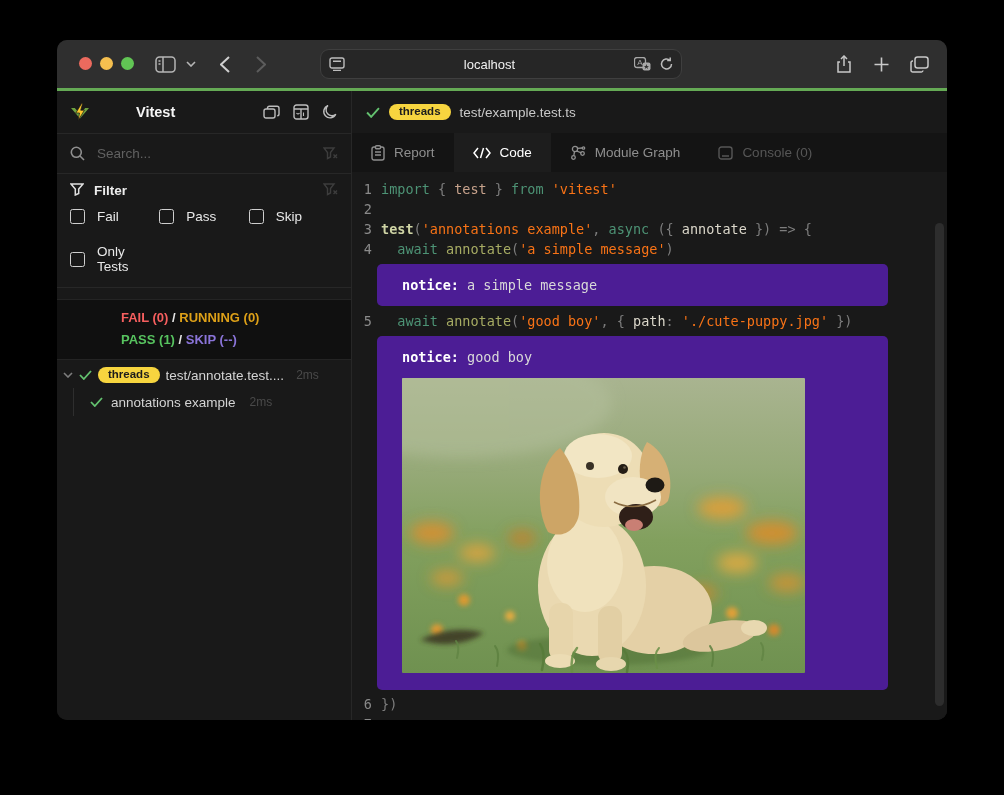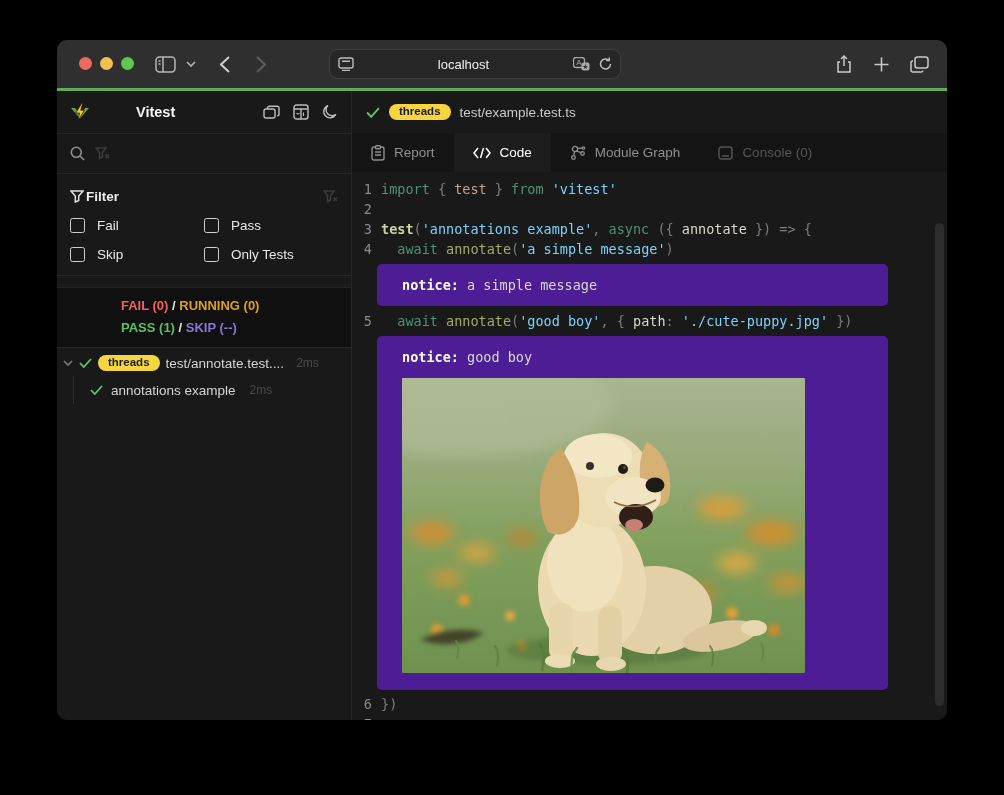--- a/index.html
+++ b/index.html
@@ -5,37 +5,37 @@
   html,body{margin:0;padding:0;background:#000;width:1004px;height:795px;overflow:hidden;
     font-family:"Liberation Sans",sans-serif;-webkit-font-smoothing:antialiased;}
   .window{position:absolute;left:57px;top:40px;width:890px;height:680px;border-radius:10px;
     background:#191919;overflow:hidden;box-shadow:0 22px 60px rgba(0,0,0,.65);}
   
   .chrome{height:48px;background:#2f2f2f;position:relative;display:flex;align-items:center;}
   .lights{position:absolute;left:22px;top:17px;display:flex;gap:8px;}
   .light{width:13px;height:13px;border-radius:50%;}
   .l-red{background:#ec6a5e}.l-yellow{background:#f5bf4f}.l-green{background:#61c554}
   .chrome-ic{color:#b6b6b6;display:flex;align-items:center;justify-content:center;position:absolute;top:0;height:48px;cursor:default;}
-  .addr{position:absolute;left:272px;top:9px;width:292px;height:30px;border-radius:9px;background:#262626;
+  .addr{position:absolute;left:263px;top:9px;width:362px;height:30px;border-radius:9px;background:#262626;
     border:1px solid #3f3f3f;display:flex;align-items:center;box-sizing:border-box;padding:0 8px;}
   .addr-url{flex:1;text-align:center;color:#f1f1f1;font-size:13px;}
   .greenline{height:3px;background:#65aa55;}
   
   .app{display:flex;height:629px;background:#191919;}
   .sidebar{width:295px;box-sizing:border-box;border-right:1px solid #272727;display:flex;flex-direction:column;}
   .sb-header{height:42px;display:flex;align-items:center;padding:0 13px;gap:10px;border-bottom:1px solid #272727;}
   .sb-title{color:#f5f5f5;font-size:14.5px;font-weight:600;flex:1;margin-left:36px;}
   .sb-actions{display:flex;gap:13px;align-items:center;color:#bdbdbd;}
   .search-row{height:39px;display:flex;align-items:center;padding:0 13px;gap:10px;border-bottom:1px solid #272727;}
   .search-input{flex:1;background:transparent;border:none;outline:none;color:#d8d8d8;font-size:13.5px;font-family:"Liberation Sans",sans-serif;}
   .search-input::placeholder{color:#616161;}
   .filter-block{padding:9px 13px 13px;border-bottom:1px solid #272727;}
-  .filter-head{display:flex;align-items:center;gap:2px;height:26px;}
+  .filter-head{display:flex;gap:10px;height:26px;}
   .filter-label{color:#ededed;font-size:13.5px;font-weight:600;flex:1;}
-  .filter-grid{display:grid;grid-template-columns:1fr 1fr;row-gap:14px;margin-top:9px;}
+  .filter-grid{display:grid;grid-template-columns:1fr 1fr 1fr;row-gap:20px;margin-top:0;}
   .chk{display:flex;align-items:center;gap:12px;cursor:default;}
   .chk-box{width:13px;height:13px;border:1.5px solid #cfcfcf;border-radius:2.5px;background:transparent;}
   .chk-label{color:#e8e8e8;font-size:13.5px;}
   .summary{margin-top:11px;background:#101010;border-top:1px solid #242424;border-bottom:1px solid #242424;
     padding:7px 0 8px 64px;font-size:13px;font-weight:700;line-height:22px;}
   .tree{flex:1;overflow:hidden;font-size:13.5px;}
   .tree-row{display:flex;align-items:center;height:26px;color:#d4d4d4;}
   .tree-row.root{padding-left:6px;gap:6px;margin-top:2px;}
   .tree-row.child{padding-left:33px;gap:8px;height:28px;position:relative;}
   .guide{position:absolute;left:16px;top:0;bottom:0;width:1px;background:#2e2e2e;}
@@ -49,21 +49,21 @@
   .main-header{height:42px;display:flex;align-items:center;gap:9px;padding:0 14px;}
   .mh-path{color:#c9c9c9;font-size:13.5px;}
   .tabs{height:39px;background:#141414;display:flex;align-items:stretch;}
   .tab{display:flex;align-items:center;gap:9px;padding:0 19px;color:#8f8f8f;font-size:13.5px;cursor:default;}
   .tab.active{background:#1d1d1d;color:#fff;}
   .tab.disabled{color:#565656;justify-content:flex-end;}
   .code-area{flex:1;background:#191919;position:relative;overflow:hidden;
     font-family:"DejaVu Sans Mono",monospace;font-size:13.5px;padding-top:7px;box-sizing:border-box;}
   .code-line{height:20px;line-height:20px;display:flex;white-space:pre;}
   .lnum{width:20px;text-align:right;color:#8a8a8a;flex:none;margin-right:9px;}
-  .tk-kw{color:#4d9375}.tk-str{color:#7dd3fc}.tk-pun{color:#7d7d7d}.tk-id{color:#dbd7ca}
+  .tk-kw{color:#4d9375}.tk-str{color:#f97316}.tk-pun{color:#7d7d7d}.tk-id{color:#dbd7ca}
   .tk-imp{color:#c7a28c}.tk-fn{color:#a6ab63}.tk-fnb{color:#ced3a4;font-weight:bold}.tk-pl{color:#dbd7ca}
   .notice{background:#4c1d95;border-radius:5px;margin:5px 59px 0 25px;padding:11px 25px;}
   .notice.with-img{padding-bottom:17px;}
   .notice-text{height:20px;line-height:20px;color:#d9d9d9;white-space:pre;}
   .notice-text b{color:#ffffff;}
   .notice-img{margin-top:11px;border-radius:1px;overflow:hidden;width:403px;height:295px;}
   .m5{margin-top:5px}.m4{margin-top:4px}
   .scrollthumb{position:absolute;right:3px;top:132px;width:9px;height:483px;background:#2d2d2d;border-radius:5px;}
   svg{display:block;}
 </style>
@@ -184,20 +184,21 @@
         </span>
       </div>
 
       <div class="search-row">
         <span>
           <svg width="15" height="15" viewBox="0 0 15 15" fill="none" stroke="#8f8f8f" stroke-width="1.6">
             <circle cx="6.3" cy="6.3" r="5"></circle>
               <line x1="10" y1="10" x2="14" y2="14"></line>
           </svg>
         </span>
+        <input class="search-input" placeholder="Search..." style="">
         <span>
           <svg width="15" height="13" viewBox="0 0 15 13" fill="none" stroke="#3d3d3d" stroke-width="1.4">
             <path d="M1 1 H11 L7.5 5.5 V10 L4.5 11.5 V5.5 Z"></path>
               <line x1="10.5" y1="7.5" x2="14" y2="11"></line>
               <line x1="14" y1="7.5" x2="10.5" y2="11"></line>
           </svg>
         </span>
       </div>
 
       <div class="filter-block">

